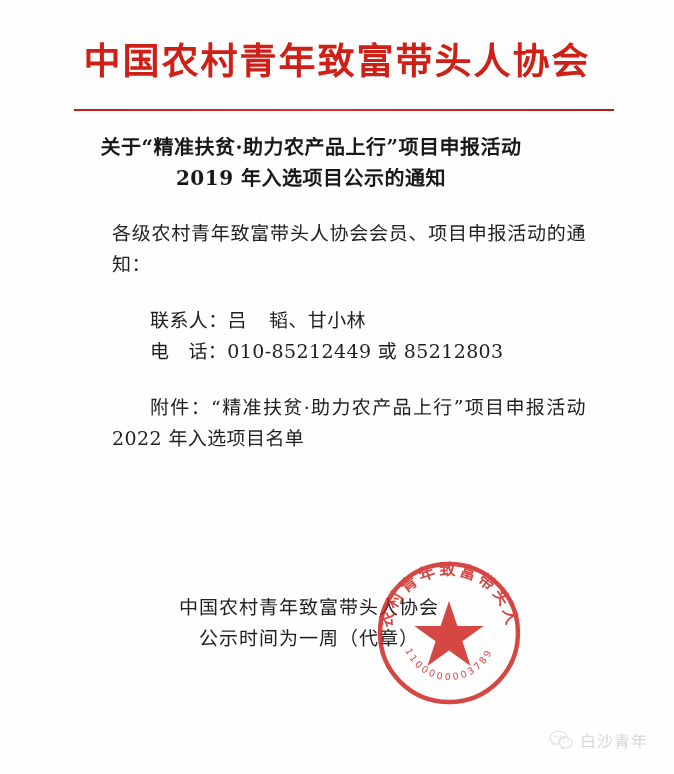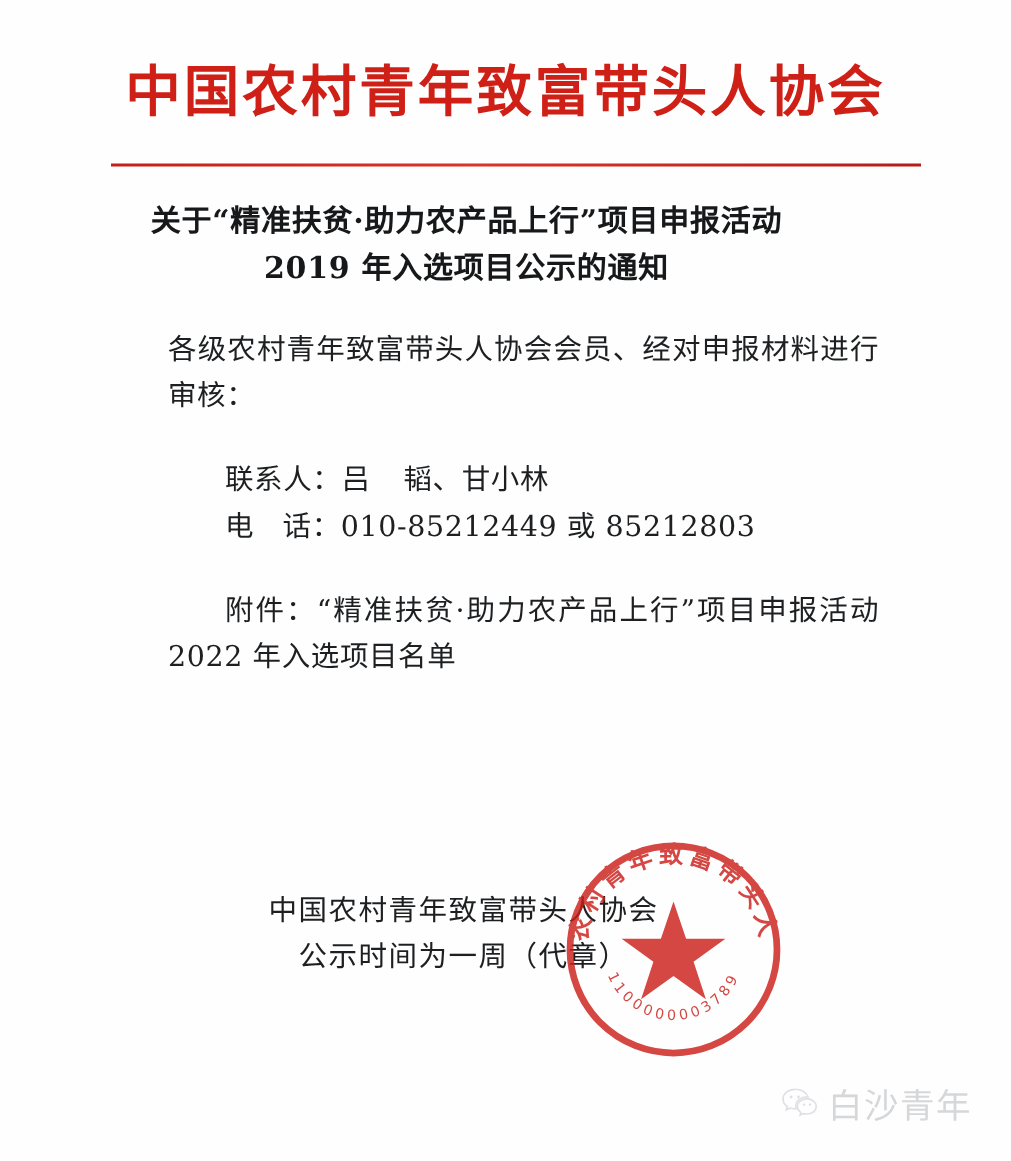--- a/index.html
+++ b/index.html
@@ -165,21 +165,21 @@
     opacity: 0.58;
   }
 
   .wm-logo {
     width: 24px;
     height: 22px;
   }
 
   .wm-text {
     font-family: "DejaVu Sans", "Liberation Sans", sans-serif;
-    font-size: 23px;
+    font-size: 16px;
     color: #b9bcc0;
     letter-spacing: 1px;
     white-space: nowrap;
   }
 </style>
 </head>
 <body>
 
 <div id="page">
 
@@ -188,21 +188,21 @@
   </div>
   <div class="letterhead-rule"></div>
 
   <div class="doc-title">
     <span class="line">关于“精准扶贫·助力农产品上行”项目申报活动</span>
     <span class="line">2019 年入选项目公示的通知</span>
   </div>
 
   <div class="body-block">
 
-    <p class="para">各级农村青年致富带头人协会会员、经对申报材料进行审核：</p>
+    <p class="para">各级农村青年致富带头人协会会员、项目申报活动的通知：</p>
 
 
     <p class="para contact-line gap">
       <span>联系人：</span><span>吕</span><span class="contact-gapname"></span><span>韬、甘小林</span>
     </p>
 
     <p class="para contact-line">
       <span>电</span><span class="contact-label-pad"></span><span>话：</span><span>010-85212449 或 85212803</span>
     </p>
 

